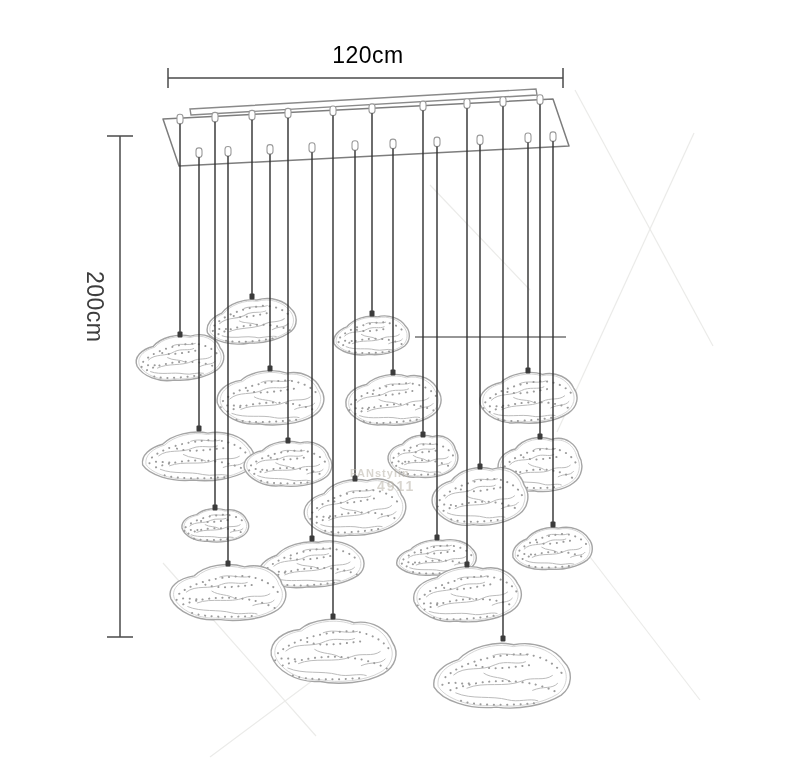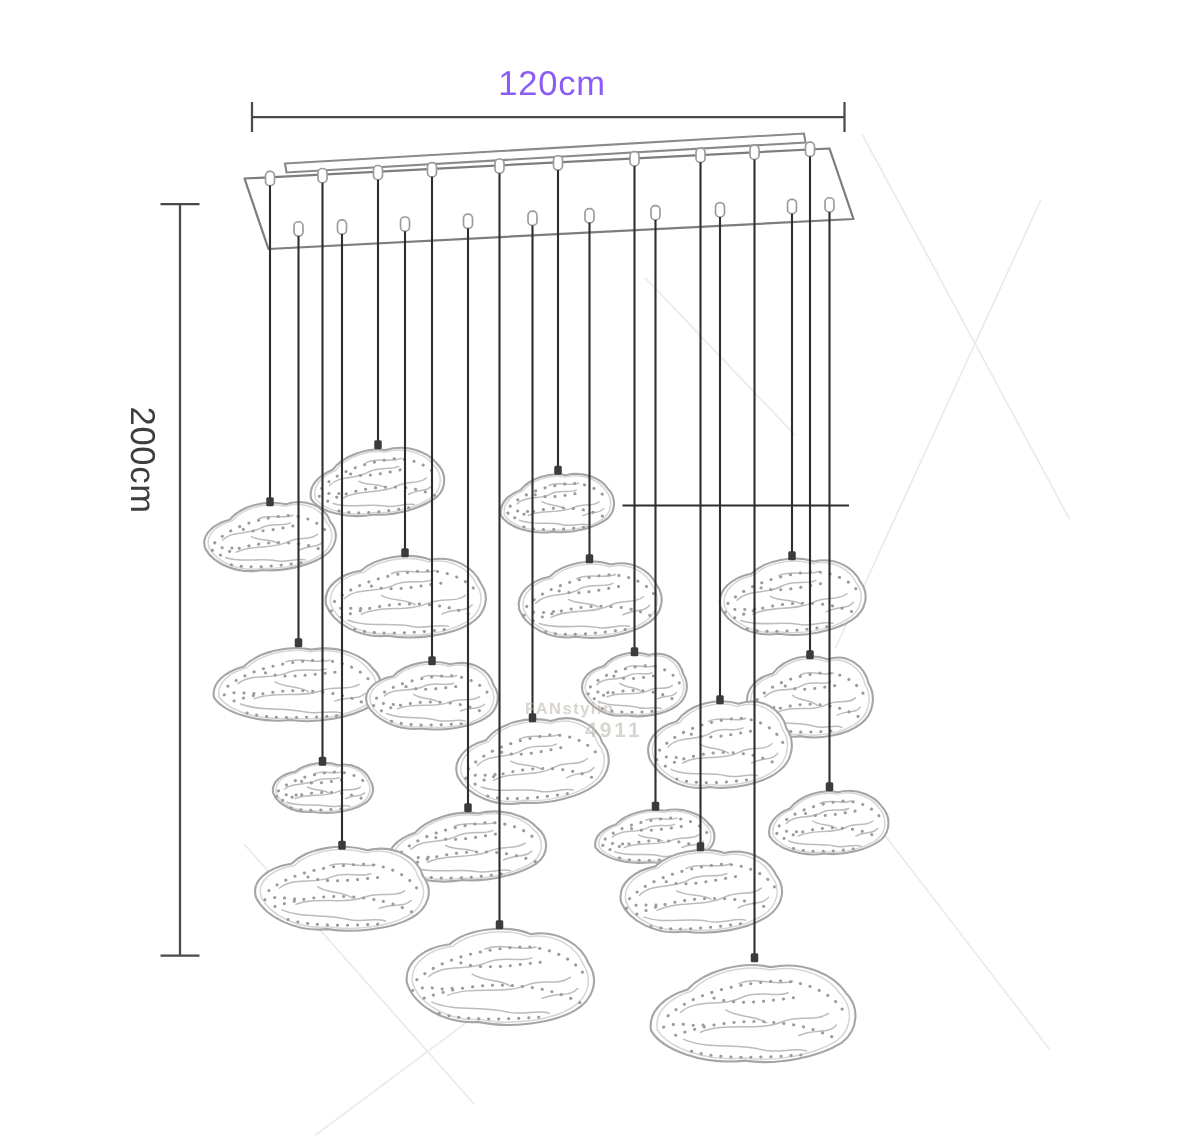--- a/index.html
+++ b/index.html
@@ -7,34 +7,34 @@
     position:relative;width:800px;height:762px;background:#ffffff;overflow:hidden;
     font-family:"Liberation Sans", sans-serif;
   }
   svg{position:absolute;left:0;top:0;}
   .cloud-body{fill:#ffffff;stroke:#a5a5a5;stroke-width:1.4;stroke-linejoin:round;vector-effect:non-scaling-stroke;}
   .cloud-inner{fill:none;stroke:#d6d6d6;stroke-width:1;vector-effect:non-scaling-stroke;}
   .tex-line{fill:none;stroke:#bcbcbc;stroke-width:1;stroke-linecap:round;vector-effect:non-scaling-stroke;}
   .tex-dots{fill:none;stroke:#9b9b9b;stroke-width:2;stroke-linecap:round;stroke-dasharray:0.15 6.5;vector-effect:non-scaling-stroke;}
   .label-width{
     position:absolute;left:329px;top:42px;width:78px;text-align:center;
-    font-size:23px;color:#8b5cf6;letter-spacing:0.5px;
+    font-size:23px;color:#000000;letter-spacing:0.5px;
   }
   .label-height{
     position:absolute;left:81px;top:271px;height:90px;
     font-size:23px;color:#3d3d3d;letter-spacing:0.5px;
     writing-mode:vertical-rl;
   }
   .watermark{
     position:absolute;left:350px;top:468px;
     color:rgba(184,178,167,0.55);font-weight:bold;line-height:1.0;
     pointer-events:none;
   }
   .watermark .wm1{font-size:11px;letter-spacing:1px;}
-  .watermark .wm2{font-size:14px;margin-left:40px;letter-spacing:2px;}
+  .watermark .wm2{font-size:14px;margin-left:27px;letter-spacing:2px;}
 </style>
 </head>
 <body>
 
 <div class="stage">
 
   <svg id="scene" width="800" height="762" viewBox="0 0 800 762">
     <defs>
       <g id="cloud-tex">
         <path class="tex-line" d="M-36,0 C-28,-8 -16,-3 -6,-9 C2,-13 10,-9 16,-12"></path>

